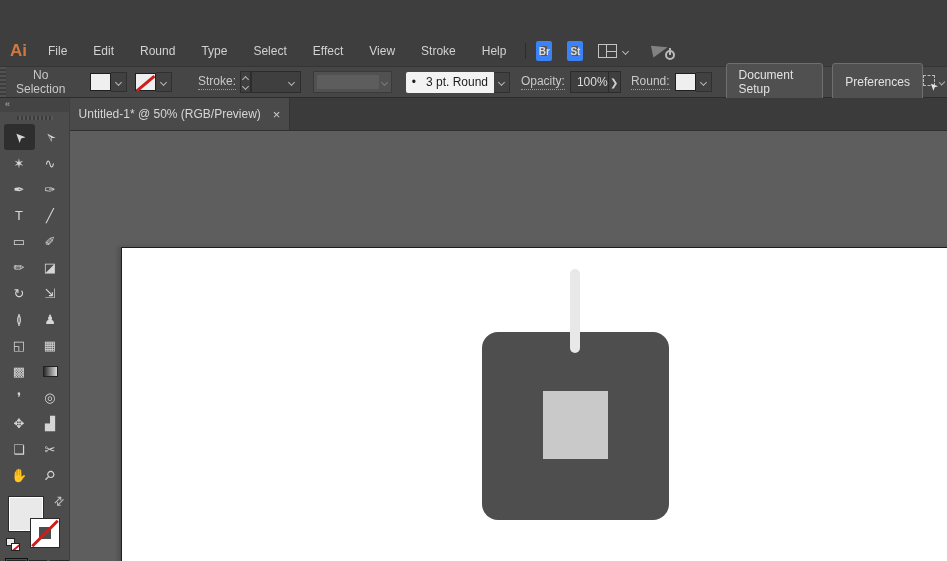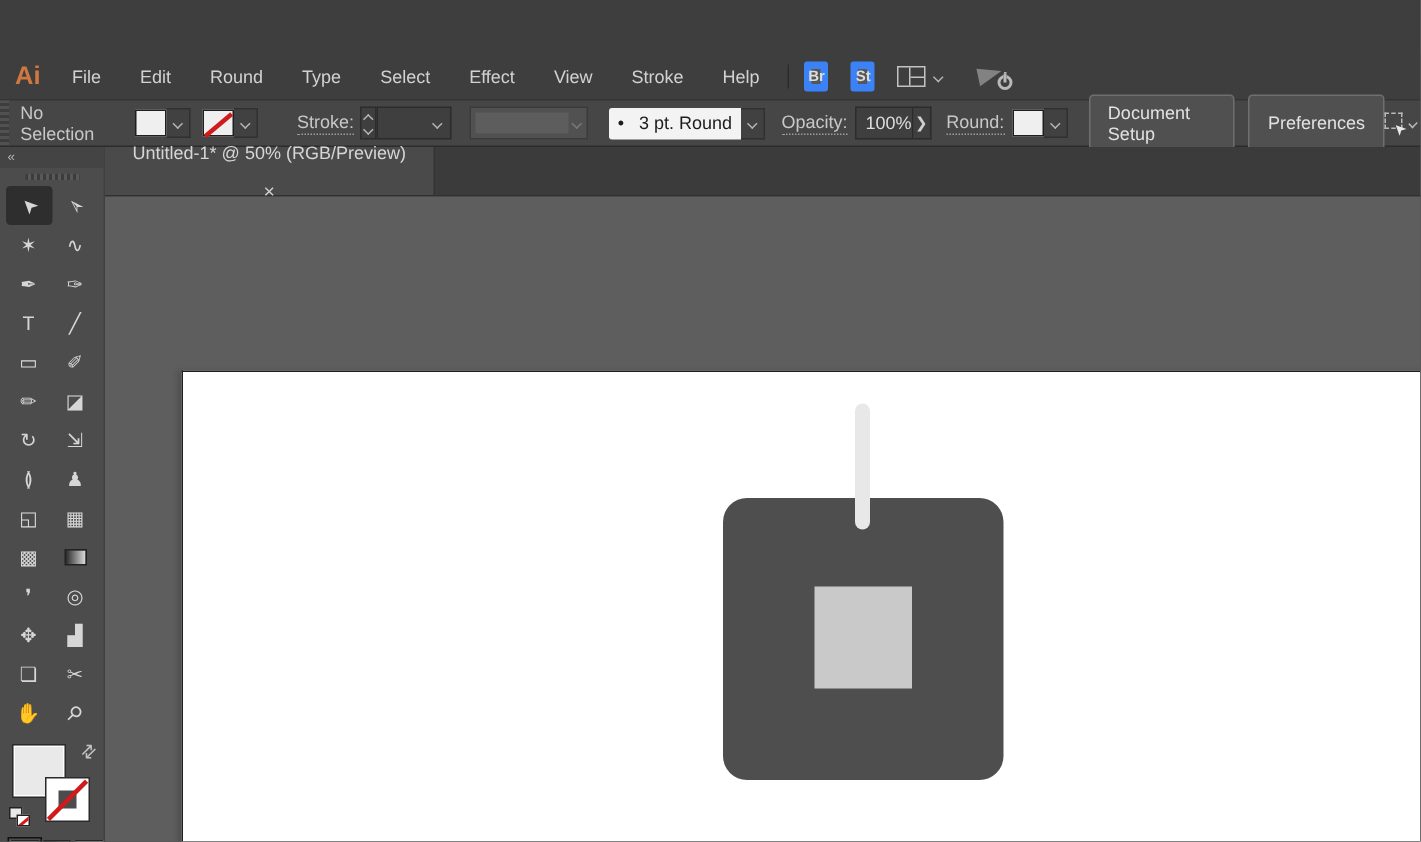--- a/index.html
+++ b/index.html
@@ -99,21 +99,21 @@
 
   .modes-row { display:flex; gap:8px; padding-left:8px; margin-top:7px; }
   .mode { width:16px; height:16px; border-radius:50%; background:#676767; position:relative; }
   .mode:after { content:""; position:absolute; inset:3px; border-radius:50%; background:#454545; }
   .mode.dim { opacity:.45; }
 
   
   .doc-col { flex:1; display:flex; flex-direction:column; min-width:0; }
   .tabbar { height:33px; background:#3b3b3b; display:flex; border-bottom:1px solid #303030; }
   .tab { width:220px; background:#4a4a4a; display:flex; align-items:center; justify-content:center; gap:12px;
-    color:#d6d6d6; border-right:1px solid #333;flex-direction:column; }
+    color:#d6d6d6; border-right:1px solid #333; }
   .tab-close { color:#cfcfcf; font-size:13px; line-height:1; }
 
   .canvas { position:relative; flex:1; overflow:hidden; }
   .artboard { position:absolute; left:51px; top:116px; width:900px; height:500px;
     border-top:1px solid #1e1e1e; border-left:1px solid #1e1e1e; box-shadow:-3px 0 4px rgba(0,0,0,.15); }
   .pendant { position:absolute; left:412px; top:201px; width:187px; height:188px; border-radius:16px; }
   .pendant-inner { position:absolute; left:473px; top:260px; width:65px; height:68px; }
   .stick { position:absolute; left:500px; top:138px; width:10px; height:84px; border-radius:5px; }
 </style>
 </head>
@@ -144,21 +144,21 @@
     <span class="chev sm"></span>
     <div class="gpu-icon">
       <div class="plane"></div>
         <div class="pwr"></div>
         <div class="stem"></div>
     </div>
   </div>
 
   <div class="controlbar">
     <div class="grip"></div>
-    <span class="cb-label" style="margin-left:7px;">No Selection</span>
+    <span class="cb-label" style="margin-left:7px;text-align:center;">No Selection</span>
 
     <div class="combo" style="margin-left:22px;">
       <div class="swatch"></div>
       <div class="chev-btn">
           <span class="chev sm"></span>
         </div>
     </div>
     <div class="combo" style="margin-left:8px;">
       <div class="swatch none"></div>
       <div class="chev-btn">

